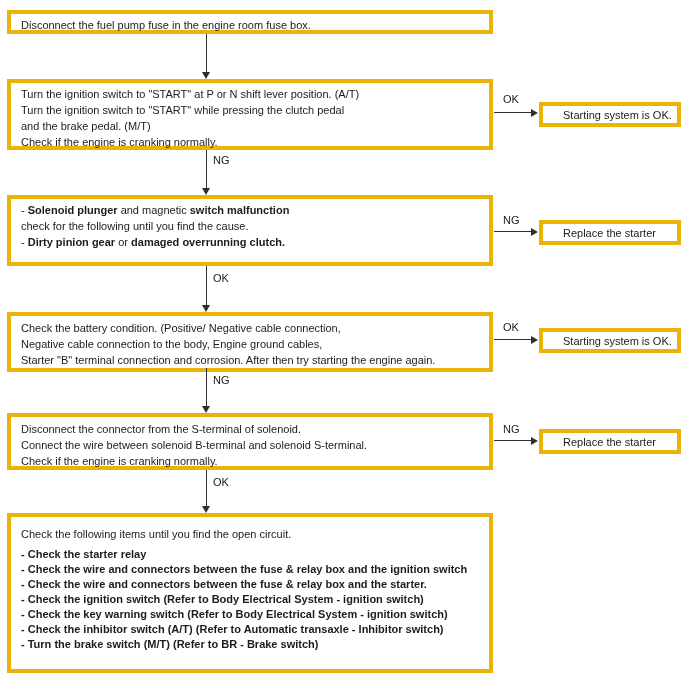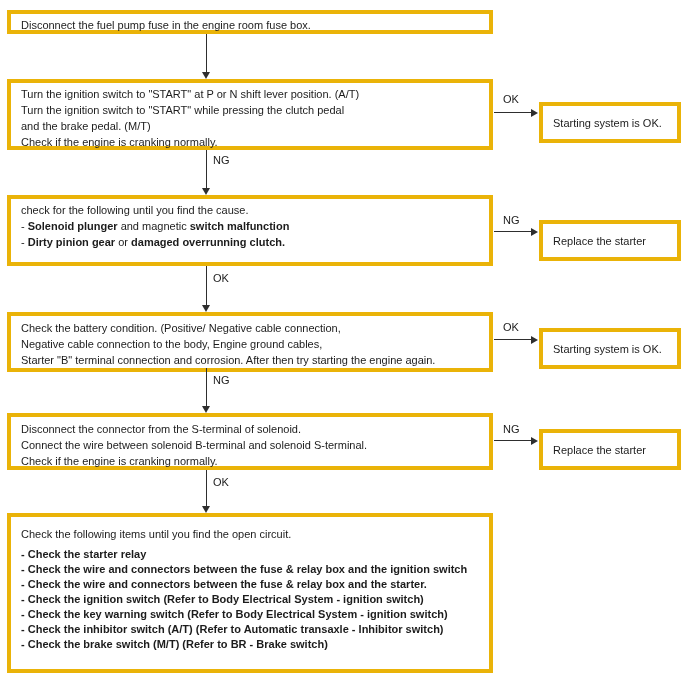--- a/index.html
+++ b/index.html
@@ -24,22 +24,22 @@
   .hline{position:absolute;left:494px;width:38px;height:1px;background:#2e2e2e;}
   .arrow-right{
     position:absolute;left:531px;width:0;height:0;
     border-top:4px solid transparent;border-bottom:4px solid transparent;
     border-left:7px solid #2e2e2e;
   }
   .lbl{position:absolute;line-height:12px;}
   .vlbl{left:213px;}
   .hlbl{left:503px;}
   .result{
-    left:539px;width:142px;height:41px;
-    display:flex;align-items:center;padding-left:10px;
+    left:539px;width:142px;height:25px;
+    display:flex;align-items:center;padding-left:20px;
   }
   .b6-items{margin-top:5px;font-weight:bold;}
   .b6 .ln{line-height:15px;}
 </style>
 </head>
 <body>
 
 <div class="stage">
 
   <div class="box main" style="top:10px;height:24px;">
@@ -61,22 +61,22 @@
   <div class="arrow-right" style="top:109px;"></div>
   <div class="box result" style="top:102px;">
     <span>Starting system is OK.</span>
   </div>
 
   <div class="vline" style="top:150px;height:38px;"></div>
   <div class="arrow-down" style="top:188px;"></div>
   <div class="lbl vlbl" style="top:154px;">NG</div>
 
   <div class="box main" style="top:195px;height:71px;">
+    <div class="ln"><span>- </span><span class="b">Solenoid plunger</span><span> and magnetic </span><span class="b">switch malfunction</span></div>
     <div class="ln">check for the following until you find the cause.</div>
-    <div class="ln"><span>- </span><span class="b">Solenoid plunger</span><span> and magnetic </span><span class="b">switch malfunction</span></div>
     <div class="ln"><span>- </span><span class="b">Dirty pinion gear</span><span> or </span><span class="b">damaged overrunning clutch.</span></div>
   </div>
 
   <div class="lbl hlbl" style="top:214px;">NG</div>
   <div class="hline" style="top:231px;"></div>
   <div class="arrow-right" style="top:228px;"></div>
   <div class="box result" style="top:220px;">
     <span>Replace the starter</span>
   </div>
 
@@ -120,17 +120,17 @@
 
   <div class="box main b6" style="top:513px;height:160px;padding-top:10px;">
     <div class="ln">Check the following items until you find the open circuit.</div>
     <div class="b6-items">
       <div class="ln">- Check the starter relay</div>
       <div class="ln">- Check the wire and connectors between the fuse &amp; relay box and the ignition switch</div>
       <div class="ln">- Check the wire and connectors between the fuse &amp; relay box and the starter.</div>
       <div class="ln">- Check the ignition switch (Refer to Body Electrical System - ignition switch)</div>
       <div class="ln">- Check the key warning switch (Refer to Body Electrical System - ignition switch)</div>
       <div class="ln">- Check the inhibitor switch (A/T) (Refer to Automatic transaxle - Inhibitor switch)</div>
-      <div class="ln">- Check the brake switch (M/T) (Refer to BR - Brake switch)</div>
+      <div class="ln">- Turn the brake switch (M/T) (Refer to BR - Brake switch)</div>
     </div>
   </div>
 
 </div>
 
 </body></html>

